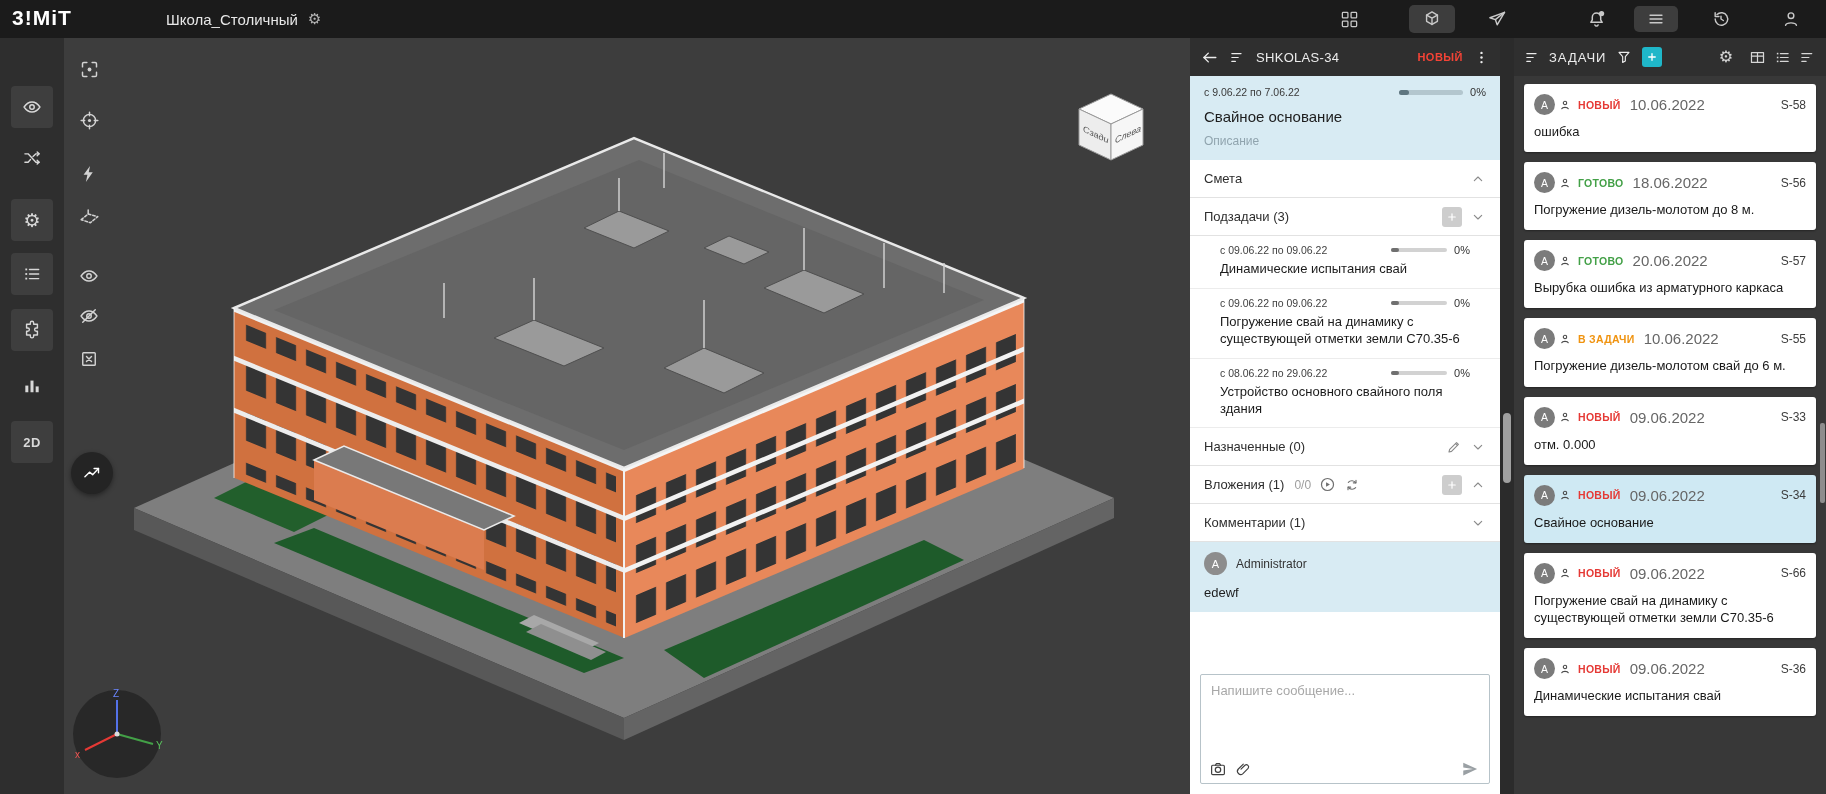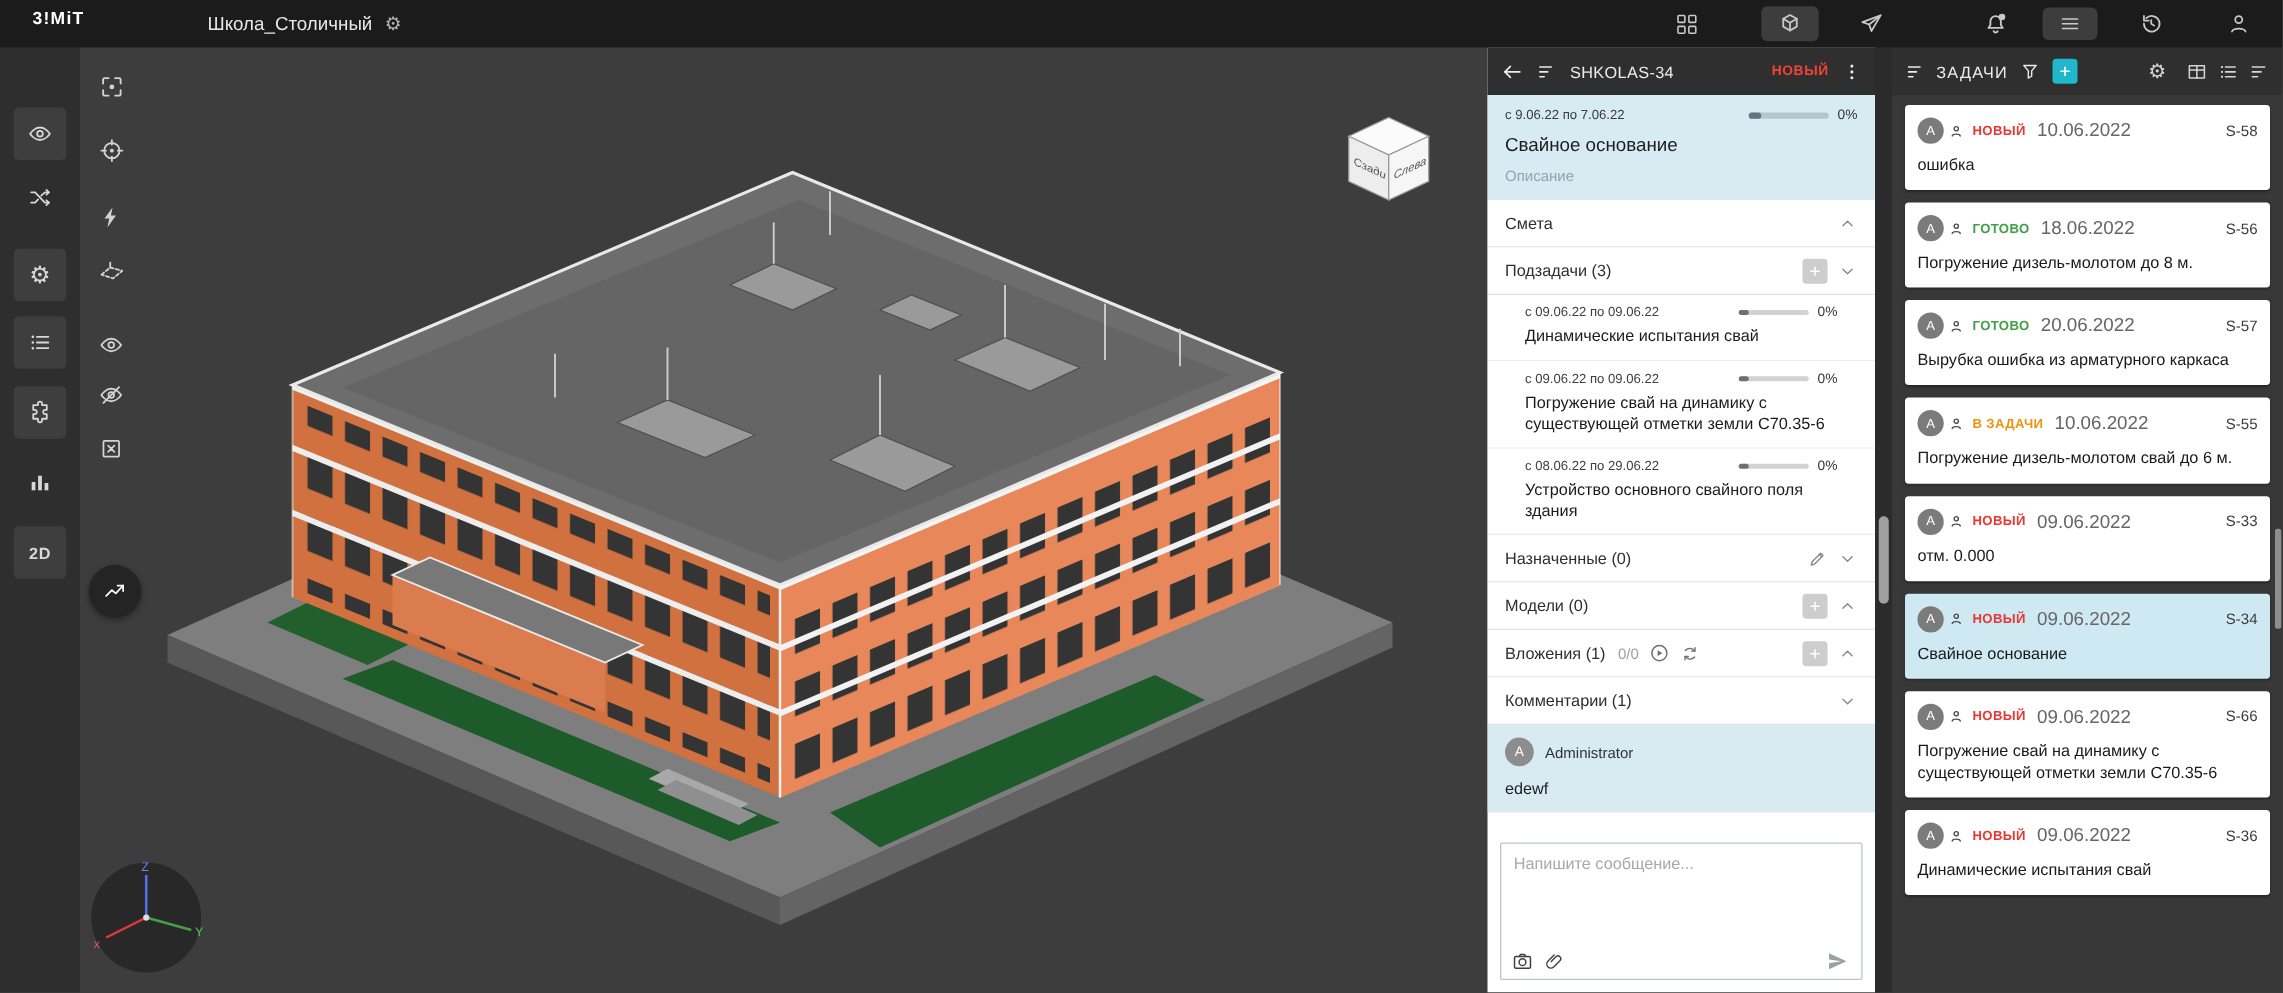--- a/index.html
+++ b/index.html
@@ -6,21 +6,21 @@
   html,body{margin:0;padding:0}
   body{width:1826px;height:794px;position:relative;overflow:hidden;background:#3d3d3d;
        font-family:"Liberation Sans",sans-serif;color:#222}
   .spacer{flex:1}
   svg.ic{fill:none;stroke:currentColor;stroke-width:1.7;stroke-linecap:round;stroke-linejoin:round;display:block}
   svg.ic .f{fill:currentColor;stroke:none}
   .glyph{font-family:"DejaVu Sans",sans-serif;line-height:1}
 
   
   .topbar{position:absolute;left:0;top:0;width:1826px;height:38px;background:#1b1b1b;z-index:40}
-  .logo{position:absolute;left:26px;top:6px;font-size:14px;font-weight:bold;color:#fff;letter-spacing:1px;cursor:pointer}
+  .logo{position:absolute;left:12px;top:6px;font-size:21px;font-weight:bold;color:#fff;letter-spacing:1px;cursor:pointer}
   .project{position:absolute;left:166px;top:0;height:38px;display:flex;align-items:center;gap:10px;color:#e8e8e8;font-size:15px}
   .project .glyph{font-size:15px;color:#b5b5b5;cursor:pointer}
   .tb-ic{position:absolute;top:0;height:38px;display:flex;align-items:center;justify-content:center;color:#c9c9c9;cursor:pointer}
   .tb-btn{background:#3d3d3d;border-radius:5px}
 
   
   .leftbar{position:absolute;left:0;top:38px;width:64px;height:756px;background:#2e2e2e;z-index:30}
   .lb-btn{position:absolute;left:11px;width:42px;height:42px;border-radius:4px;display:flex;align-items:center;
           justify-content:center;color:#d8d8d8;cursor:pointer}
   .lb-btn.bg{background:#3e3e3e}
@@ -438,34 +438,20 @@
             <path d="M14.3 6.9l2.8 2.8"></path>
           </svg>
       </span>
       <span class="g-ic">
         <svg class="ic" width="16" height="16" viewBox="0 0 24 24">
             <path d="M6.5 9.5 12 15l5.5-5.5"></path>
           </svg>
       </span>
     </div>
 
-    <div class="sec">
-      <span class="lbl">Модели (0)</span>
-      <span class="spacer"></span>
-      <span class="plusbtn">
-        <svg class="ic" width="12" height="12" viewBox="0 0 24 24" style="stroke-width:2.4">
-            <path d="M12 5.5v13M5.5 12h13"></path>
-          </svg>
-      </span>
-      <span class="g-ic">
-        <svg class="ic" width="16" height="16" viewBox="0 0 24 24">
-            <path d="M6.5 14.5 12 9l5.5 5.5"></path>
-          </svg>
-      </span>
-    </div>
 
     <div class="sec">
       <span class="lbl">Вложения (1)</span>
       <span class="cnt">0/0</span>
       <span class="g-ic" style="color:#6f6f6f">
         <svg class="ic" width="17" height="17" viewBox="0 0 24 24">
             <circle cx="12" cy="12" r="8.5"></circle>
             <path class="f" d="M10 8.8v6.4l5.4-3.2z"></path>
           </svg>
       </span>

